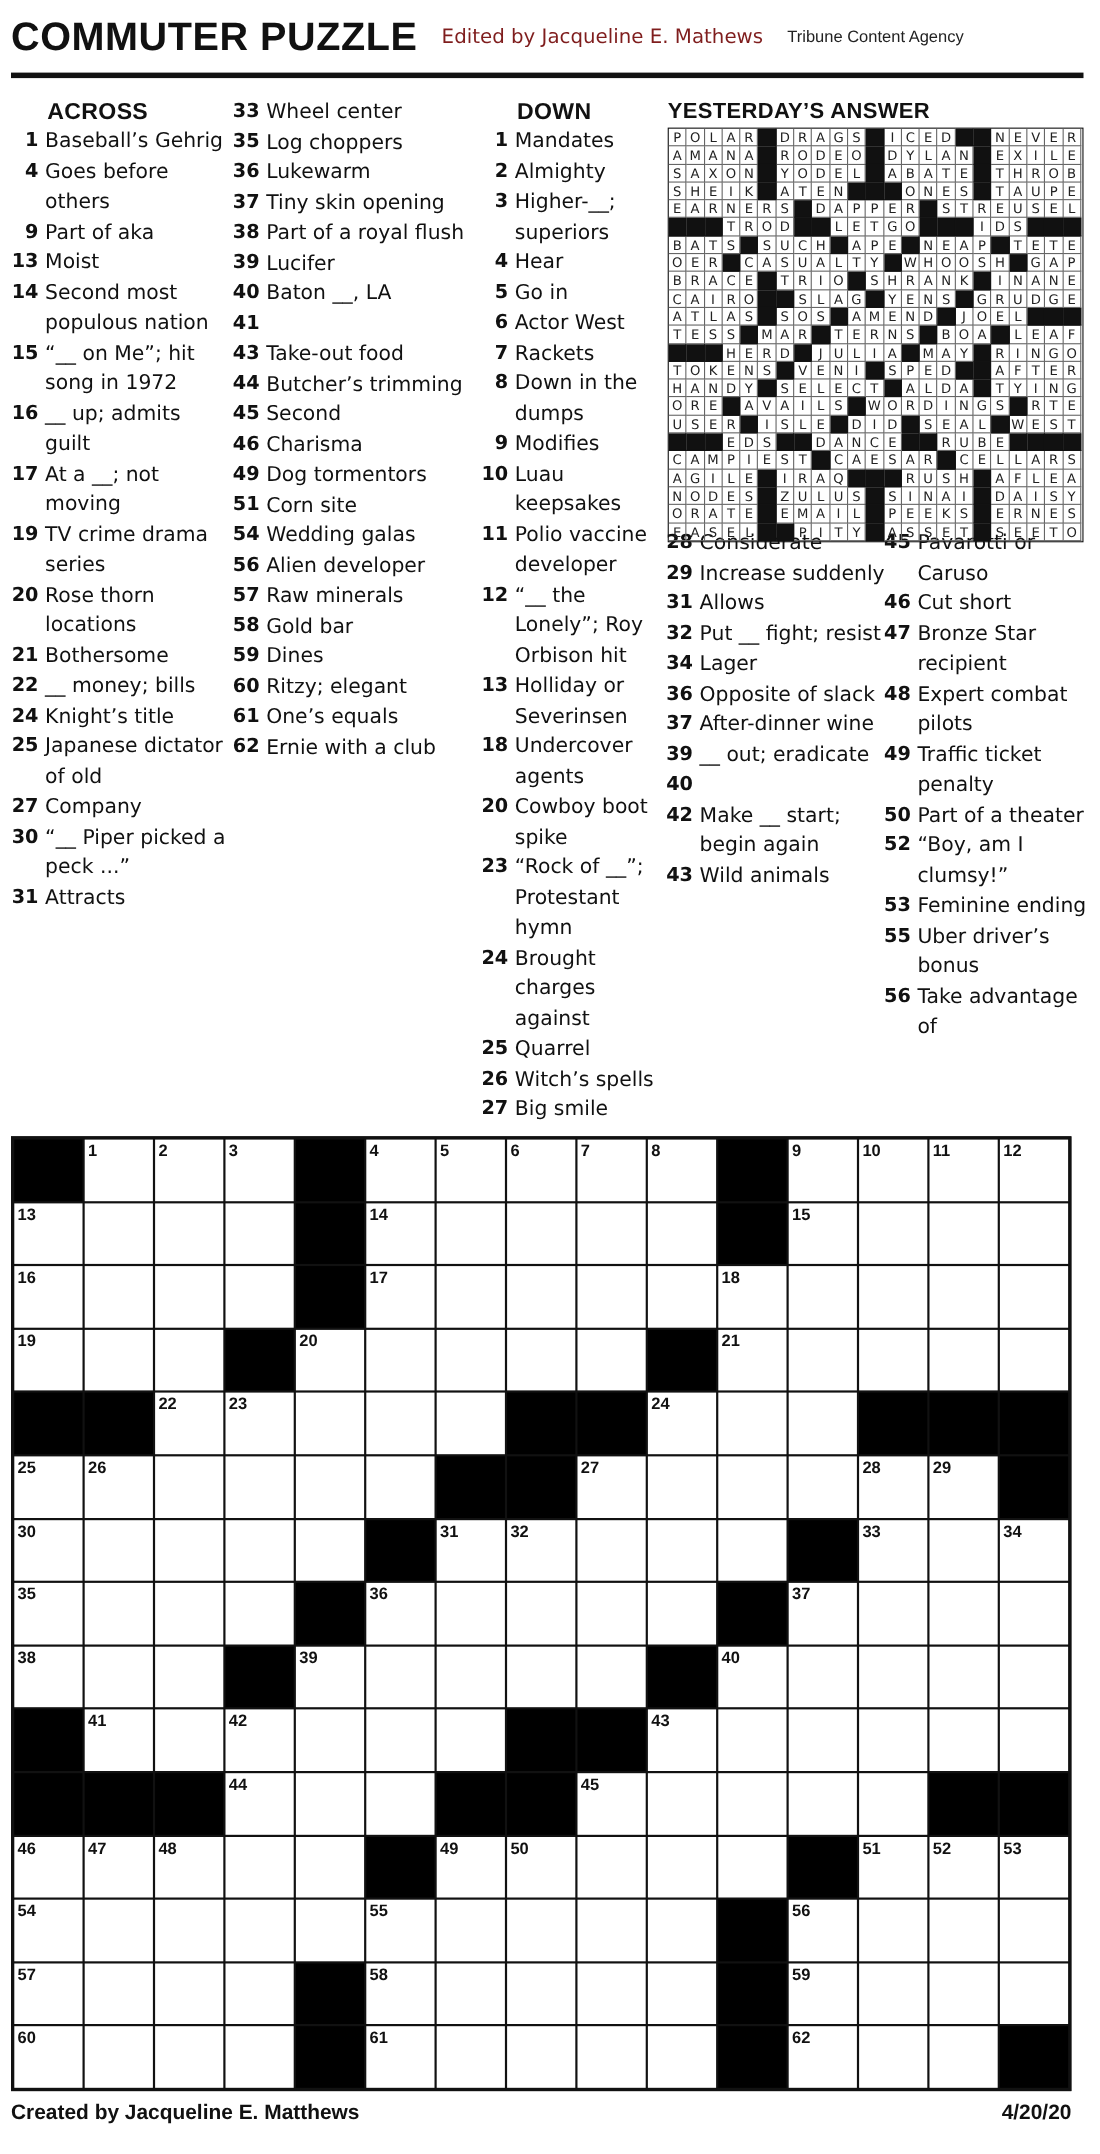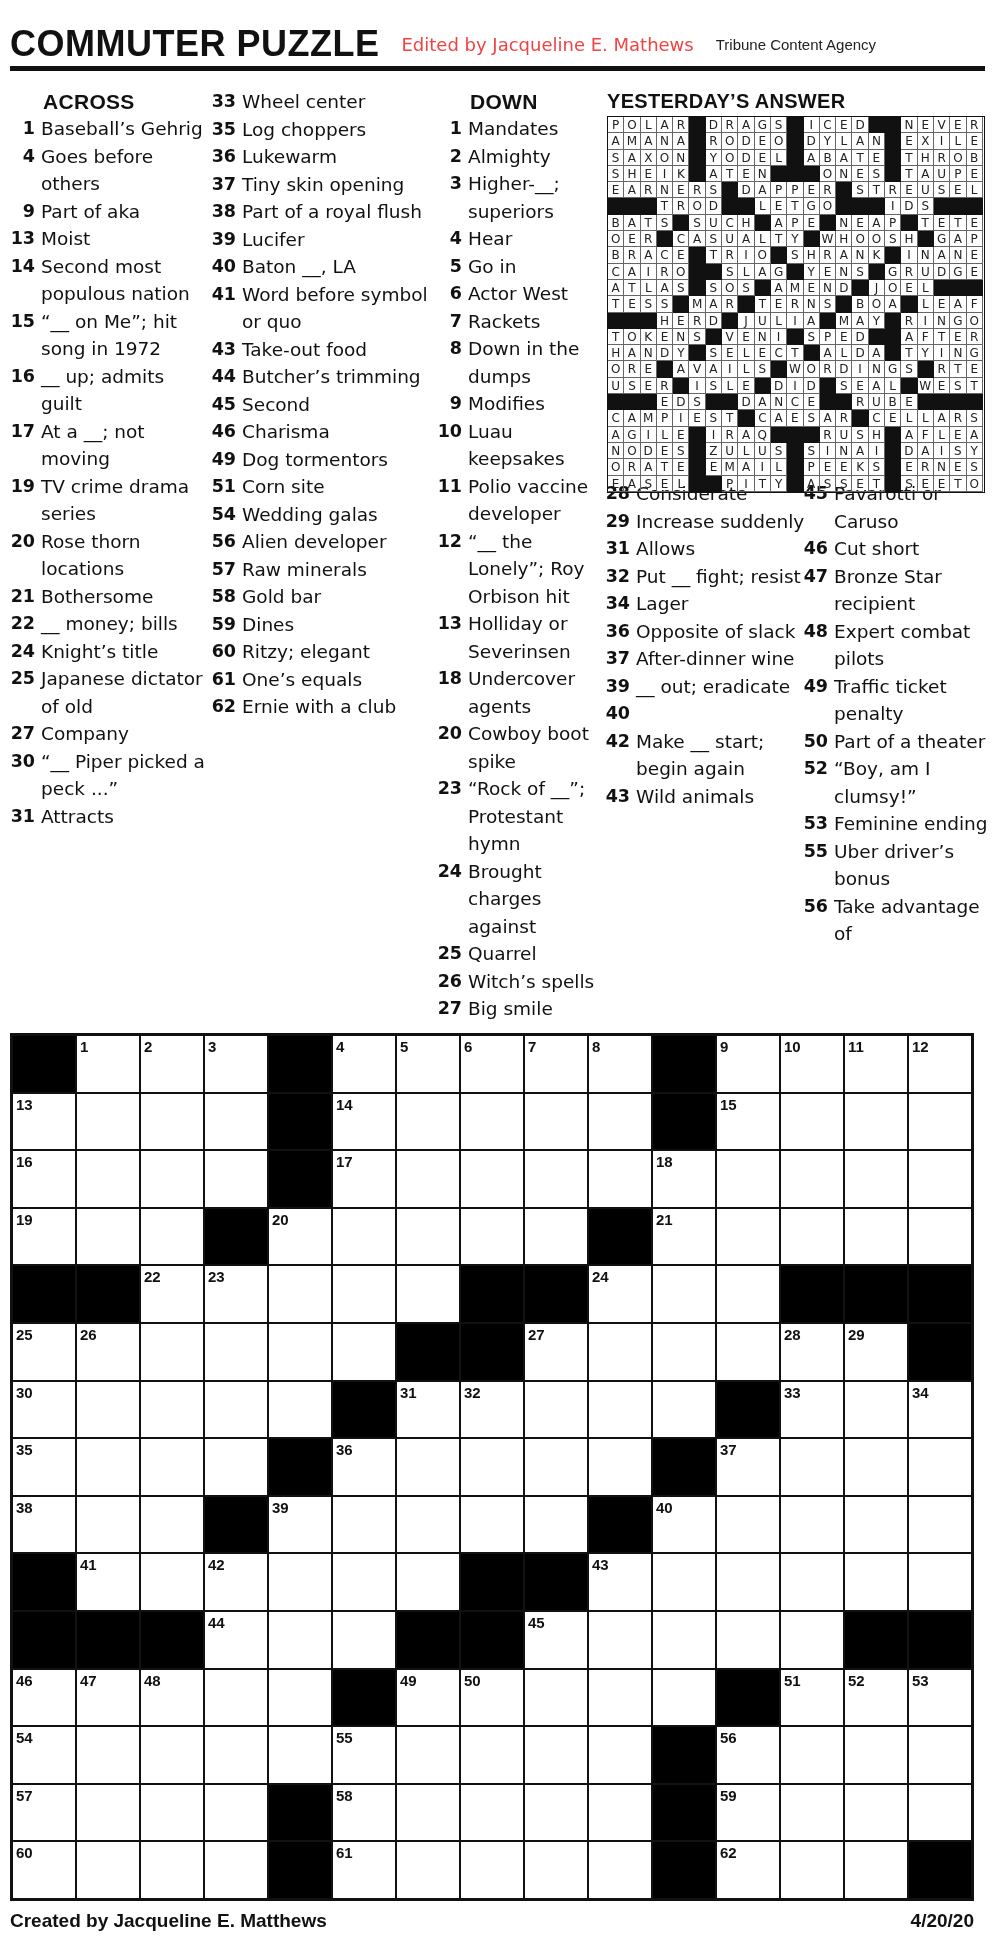--- a/index.html
+++ b/index.html
@@ -1,21 +1,21 @@
 <!DOCTYPE html>
 <html><head>
 <meta charset="utf-8">
 <style>
   * { box-sizing: border-box; margin: 0; padding: 0; }
   html, body { width: 1000px; height: 1958px; background: #ffffff; overflow: hidden; }
   body { font-family: "DejaVu Sans", sans-serif; color: #111; position: relative; }
 
-  .header { position: absolute; left: 10px; top: 19px; width: 975px; height: 50px; display: flex; align-items: center; }
+  .header { position: absolute; left: 10px; top: 8px; width: 975px; height: 50px; display: flex; align-items: center; }
   .header .title { font-family: "Liberation Sans", sans-serif; font-weight: 700; font-size: 36px; letter-spacing: 0.5px; color: #111; }
-  .header .editor { font-family: "DejaVu Sans", sans-serif; font-size: 18px; margin-left: 22px; color: #ef4444; }
+  .header .editor { font-family: "DejaVu Sans", sans-serif; font-size: 18px; margin-left: 22px; color: #7f1d1d; }
   .header .agency { font-family: Liberation Sans, sans-serif; font-size: 15px; margin-left: 22px; color: #222; }
   .rule { position: absolute; left: 10px; top: 66px; width: 975px; height: 5px; background: #111; }
 
   .clue-col { position: absolute; top: 88px; font-size: 18.5px; line-height: 27.5px; }
   .clue-col h3 { font-family: Liberation Sans, sans-serif; font-weight: 700; font-size: 21px; line-height: 27px; margin-left: 38px; letter-spacing: 0.3px; }
   .clue { display: flex; }
   .clue .num { width: 36px; text-align: right; font-weight: 700; font-size: 17.5px; padding-right: 6px; flex-shrink: 0; font-family: "DejaVu Sans", sans-serif; }
   .clue .txt { flex: 1; font-family: "DejaVu Sans", sans-serif; font-size: 18.5px; }
 
   #col-across1 { left: 5px; width: 200px; }
@@ -145,21 +145,20 @@
       <div class="clue">
         <span class="num">39</span>
         <span class="txt">Lucifer</span>
       </div>
       <div class="clue">
         <span class="num">40</span>
         <span class="txt">Baton __, LA</span>
       </div>
       <div class="clue">
         <span class="num">41</span>
-        <span class="txt">Word before symbol or quo</span>
       </div>
       <div class="clue">
         <span class="num">43</span>
         <span class="txt">Take-out food</span>
       </div>
       <div class="clue">
         <span class="num">44</span>
         <span class="txt">Butcher’s trimming</span>
       </div>
       <div class="clue">

